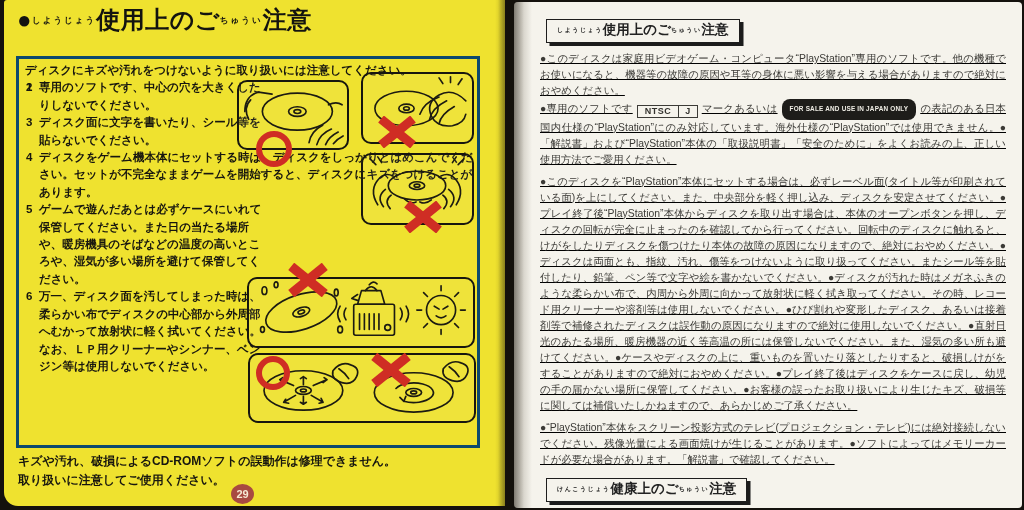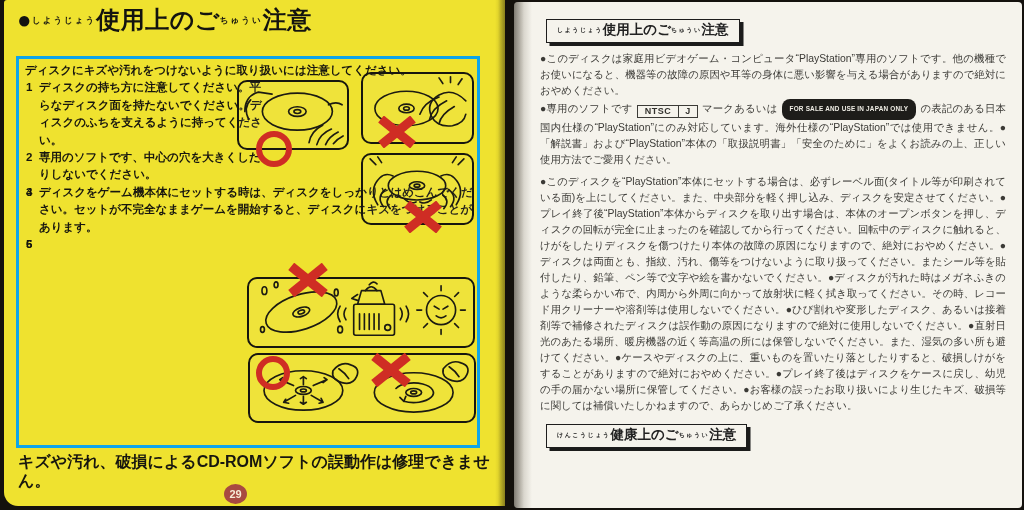--- a/index.html
+++ b/index.html
@@ -11,58 +11,58 @@
   .lpage{position:absolute;left:4px;top:0;width:501px;height:506px;background:#efe22f;
          border-bottom-left-radius:14px;border-top-left-radius:3px;overflow:hidden;}
   .lpage::after{content:"";position:absolute;right:0;top:0;bottom:0;width:10px;
          background:linear-gradient(90deg,rgba(0,0,0,0),rgba(60,50,10,.25));}
   .ltitle{position:absolute;left:13px;top:8px;display:flex;align-items:flex-end;
           font-size:24px;font-weight:800;color:#131310;letter-spacing:.5px;white-space:nowrap;}
   .rw{display:inline-flex;flex-direction:row;align-items:center;}
   .rt{font-size:8.5px;font-weight:700;line-height:9px;letter-spacing:2px;}
   .tb{line-height:1.02;}
 
-  .nbox{position:absolute;left:12px;top:56px;width:464px;height:392px;border:3px solid #0ea5e9;}
+  .nbox{position:absolute;left:12px;top:56px;width:464px;height:392px;border:3px solid #0c4a6e;}
   .ltext{position:absolute;left:6px;top:3px;width:450px;font-size:11.5px;line-height:17.4px;
          font-weight:600;color:#17160f;}
   .intro div{white-space:nowrap;}
   .item{position:relative;padding-left:14px;}
   .item .num{position:absolute;left:1px;top:0;font-weight:800;}
   .w-narrow{width:238px;}
   .w-full{width:452px;}
 
   .panel{position:absolute;border:2.5px solid #17160f;border-radius:10px;background:rgba(255,255,240,.06);}
   .panel svg{display:block;}
   .ink{stroke:#1c1b12;stroke-width:1.7;fill:none;stroke-linecap:round;stroke-linejoin:round;}
   .ring{position:absolute;border:6.5px solid #cf2d24;border-radius:50%;}
   .xmark{position:absolute;}
   .xmark line{stroke:#cf2d24;stroke-width:9;}
 
-  .lfooter{position:absolute;left:14px;top:452px;font-size:16px;font-weight:700;color:#17160f;
+  .lfooter{position:absolute;left:14px;top:452px;font-size:12px;font-weight:700;color:#17160f;
            line-height:19px;}
-  .pnum{position:absolute;left:220px;top:484px;width:23px;height:20px;border-radius:50%;
+  .pnum{position:absolute;left:227px;top:484px;width:23px;height:20px;border-radius:50%;
         background:#a84a41;color:#f6e9d6;font-size:11px;font-weight:800;
         display:flex;align-items:center;justify-content:center;}
 
   
   .gutter{position:absolute;left:498px;top:0;width:26px;height:510px;
           background:linear-gradient(90deg,rgba(20,17,10,0) 0%,rgba(20,17,10,.55) 45%,rgba(20,17,10,.25) 70%,rgba(20,17,10,0) 100%);
           z-index:5;}
 
   
   .rpage{position:absolute;left:514px;top:2px;width:508px;height:506px;background:#f5f3ec;
          border-radius:4px;overflow:hidden;padding:16px 16px 0 26px;}
   .rpage::before{content:"";position:absolute;left:0;top:0;bottom:0;width:18px;
          background:linear-gradient(90deg,rgba(70,60,40,.35),rgba(70,60,40,0));}
   .hbox{display:inline-flex;align-items:flex-end;border:1.5px solid #1d1d1d;
         box-shadow:3.5px 3px 0 #1b1b1b;padding:1px 10px 3px;font-size:13.5px;font-weight:800;
         color:#222;background:#f5f3ec;margin:0 0 8px 6px;white-space:nowrap;}
   .hbox .rt{font-size:6px;letter-spacing:1.5px;line-height:6.5px;font-weight:700;}
   .para{font-size:10.4px;line-height:16px;color:#3b3a36;text-align:justify;width:466px;}
-  .group{margin-bottom:6px;}
+  .group{margin-bottom:6px;text-decoration:underline;}
   .ntsc{display:inline-flex;align-items:center;border:1.5px solid #3c3b37;height:13px;
         margin:0 4px;vertical-align:-2px;font-size:9px;font-weight:800;letter-spacing:.5px;color:#33322e;}
   .ntsc span{padding:0 7px;line-height:11px;}
   .ntsc span + span{border-left:1.5px solid #3c3b37;padding:0 6px;}
   .pill{display:inline-block;background:#1e1d1a;color:#f0eee6;font-size:6.4px;font-weight:800;
         border-radius:8px;padding:2px 8px 2.5px;margin:0 4px;vertical-align:1px;
         letter-spacing:.2px;white-space:nowrap;}
   .hsec{margin-top:9px;}
 </style>
 </head>
@@ -85,38 +85,40 @@
       </span>
     </div>
 
     <div class="nbox">
       <div class="ltext">
         <div class="intro">
           <div>ディスクにキズや汚れをつけないように取り扱いには注意してください。</div>
         </div>
         <div class="item w-narrow">
           <span class="num">1</span>
-          <span>ディスクの持ち方に注意してください。平らなディスク面を持たないでください。ディスクのふちを支えるように持ってください。</span>
         </div>
         <div class="item w-narrow">
           <span class="num">2</span>
           <span>専用のソフトです、中心の穴を大きくしたりしないでください。</span>
         </div>
         <div class="item w-narrow">
           <span class="num">3</span>
+          <span>ディスク面に文字を書いたり、シール等を貼らないでください。</span>
         </div>
         <div class="item w-full">
           <span class="num">4</span>
           <span>ディスクをゲーム機本体にセットする時は、ディスクをしっかりとはめこんでください。セットが不完全なままゲームを開始すると、ディスクにキズをつけることがあります。</span>
         </div>
         <div class="item w-narrow">
           <span class="num">5</span>
+          <span>ゲームで遊んだあとは必ずケースにいれて保管してください。また日の当たる場所や、暖房機具のそばなどの温度の高いところや、湿気が多い場所を避けて保管してください。</span>
         </div>
         <div class="item w-narrow">
           <span class="num">6</span>
+          <span>万一、ディスク面を汚してしまった時は、柔らかい布でディスクの中心部から外周部へむかって放射状に軽く拭いてください。なお、ＬＰ用クリーナーやシンナー、ベンジン等は使用しないでください。</span>
         </div>
       </div>
     </div>
 
     <div class="panel" style="left:233px;top:80px;width:112px;height:70px;">
       <svg width="107" height="65" viewBox="0 0 110 66">
         <g class="ink">
           <ellipse cx="60" cy="30" rx="36" ry="19"></ellipse>
             <ellipse cx="60" cy="30" rx="9" ry="5"></ellipse>
             <ellipse cx="60" cy="30" rx="3.5" ry="2"></ellipse>
@@ -251,20 +253,21 @@
       </svg>
     </div>
     <div class="ring" style="left:252px;top:356px;width:34px;height:34px;"></div>
     <svg class="xmark" style="left:366px;top:353px;" width="42" height="34" viewBox="0 0 40 32">
       <line x1="4" y1="3" x2="36" y2="29"></line>
         <line x1="36" y1="3" x2="4" y2="29"></line>
     </svg>
 
     <div class="lfooter">
       <div>キズや汚れ、破損によるCD-ROMソフトの誤動作は修理できません。</div>
+      <div>取り扱いに注意してご使用ください。</div>
     </div>
 
     <div class="pnum">29</div>
   </div>
 
   <div class="gutter"></div>
 
   <div class="rpage">
 
     <div class="hbox">
@@ -286,20 +289,23 @@
             <span>NTSC</span>
             <span>J</span>
           </span><span>マークあるいは</span><span class="pill">FOR SALE AND USE IN JAPAN ONLY</span><span>の表記のある日本国内仕様の“PlayStation”にのみ対応しています。海外仕様の“PlayStation”では使用できません。●「解説書」および“PlayStation”本体の「取扱説明書」「安全のために」をよくお読みの上、正しい使用方法でご愛用ください。</span>
       </div>
     </div>
 
     <div class="group">
       <div class="para">●このディスクを“PlayStation”本体にセットする場合は、必ずレーベル面(タイトル等が印刷されている面)を上にしてください。また、中央部分を軽く押し込み、ディスクを安定させてください。●プレイ終了後“PlayStation”本体からディスクを取り出す場合は、本体のオープンボタンを押し、ディスクの回転が完全に止まったのを確認してから行ってください。回転中のディスクに触れると、けがをしたりディスクを傷つけたり本体の故障の原因になりますので、絶対におやめください。●ディスクは両面とも、指紋、汚れ、傷等をつけないように取り扱ってください。またシール等を貼付したり、鉛筆、ペン等で文字や絵を書かないでください。●ディスクが汚れた時はメガネふきのような柔らかい布で、内周から外周に向かって放射状に軽く拭き取ってください。その時、レコード用クリーナーや溶剤等は使用しないでください。●ひび割れや変形したディスク、あるいは接着剤等で補修されたディスクは誤作動の原因になりますので絶対に使用しないでください。●直射日光のあたる場所、暖房機器の近く等高温の所には保管しないでください。また、湿気の多い所も避けてください。●ケースやディスクの上に、重いものを置いたり落としたりすると、破損しけがをすることがありますので絶対におやめください。●プレイ終了後はディスクをケースに戻し、幼児の手の届かない場所に保管してください。●お客様の誤ったお取り扱いにより生じたキズ、破損等に関しては補償いたしかねますので、あらかじめご了承ください。</div>
     </div>
 
+    <div class="group">
+      <div class="para">●“PlayStation”本体をスクリーン投影方式のテレビ(プロジェクション・テレビ)には絶対接続しないでください。残像光量による画面焼けが生じることがあります。●ソフトによってはメモリーカードが必要な場合があります。「解説書」で確認してください。</div>
+    </div>
 
     <div class="hsec">
       <div class="hbox">
         <span class="rw">
           <span class="rt">けんこうじょう</span>
           <span>健康上</span>
         </span>
         <span>のご</span>
         <span class="rw">
           <span class="rt">ちゅうい</span>

